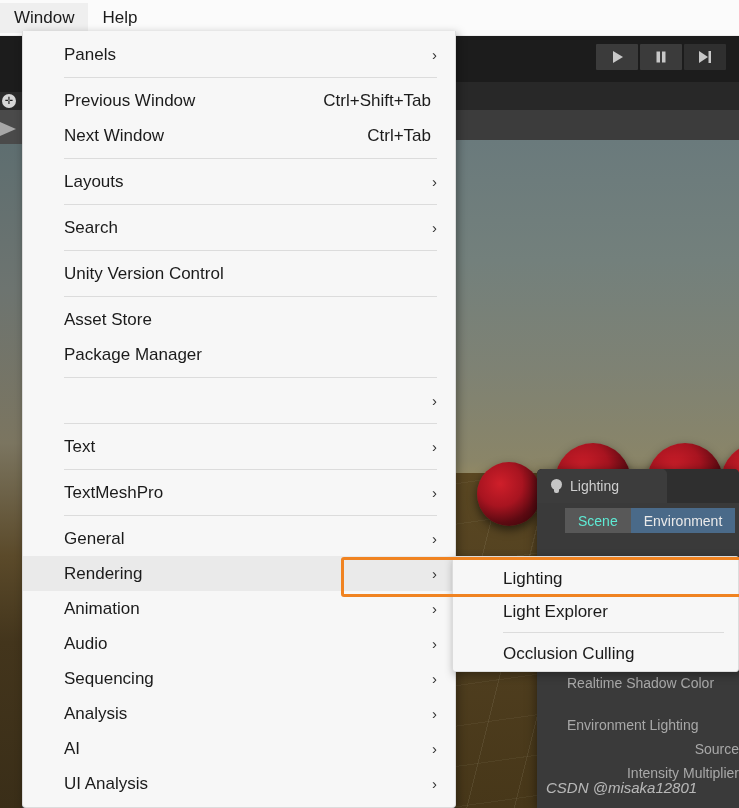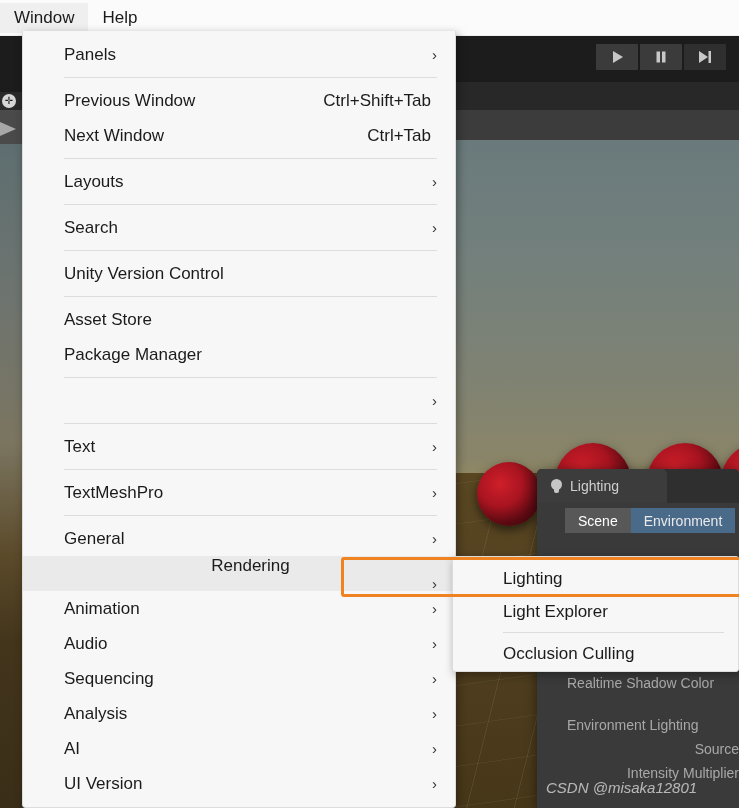--- a/index.html
+++ b/index.html
@@ -116,21 +116,21 @@
     background: #3c3c3c; border-radius: 5px 5px 0 0;
     display: flex; align-items: center; gap: 7px; padding-left: 13px;
     color: #cfcfcf; font-size: 14px;
   }
   .bulb-icon { width: 13px; height: 15px; position: relative; flex: none; }
   .bulb-icon .glass { position: absolute; left: 1px; top: 0; width: 11px; height: 11px; border-radius: 50%; background: #c6c6c6; }
   .bulb-icon .base  { position: absolute; left: 4px; top: 10px; width: 5px; height: 4px; background: #c6c6c6; border-radius: 0 0 2px 2px; }
   .lw-toolbar { height: 36px; background: #3a3a3a; padding: 5px 0 0 28px; display: flex; }
   .seg {
     height: 25px; padding: 0 13px; display: flex; align-items: center;
-    color: #ffffff; font-size: 14px; background: #585858;
+    color: #5eead4; font-size: 14px; background: #585858;
   }
   .seg.active { background: #4a6a89; color: #eaeaea; }
   .lw-body { background: #3a3a3a; height: 269px; position: relative; padding-top: 132px; }
   .lw-row { color: #a8a8a8; font-size: 14px; padding: 4px 0 4px 30px; white-space: nowrap; }
   .lw-row.indent { padding-left: 60px; text-align: right; }
   .lw-row.gap { margin-top: 18px; }
 
   
   .menubar {
     position: absolute; left: 0; top: 0; width: 739px; height: 36px;
@@ -155,21 +155,21 @@
     padding-top: 6px;
     overflow: hidden;
   }
   .mi {
     position: relative; height: 35px;
     display: flex; align-items: center;
     padding: 0 18px 0 41px;
     font-size: 17px; color: #1b1b1b;
     white-space: nowrap;
   }
-  .mi.hl { background: #eaeaea; flex-direction: column; }
+  .mi.hl { background: #eaeaea; }
   .mi .shortcut { margin-left: auto; color: #1b1b1b; font-size: 17px; padding-right: 6px; }
   .mi .chev { margin-left: auto; color: #333; font-size: 15px; line-height: 1; }
   .mi .label { }
   .sep { height: 1px; background: #dcdcdc; margin: 5px 18px 5px 41px; }
 
   
   .submenu {
     position: absolute; left: 452px; top: 556px; width: 287px; height: 116px;
     background: #f7f7f7;
     border: 1px solid #dcdcdc;
@@ -361,21 +361,21 @@
     </div>
     <div class="mi">
       <span class="label">Analysis</span>
       <span class="chev">›</span>
     </div>
     <div class="mi">
       <span class="label">AI</span>
       <span class="chev">›</span>
     </div>
     <div class="mi">
-      <span class="label">UI Version</span>
+      <span class="label">UI Analysis</span>
       <span class="chev">›</span>
     </div>
   </div>
 
   <div class="submenu">
     <div class="smi">Lighting</div>
     <div class="smi">Light Explorer</div>
     <div class="sub-sep"></div>
     <div class="smi">Occlusion Culling</div>
   </div>

